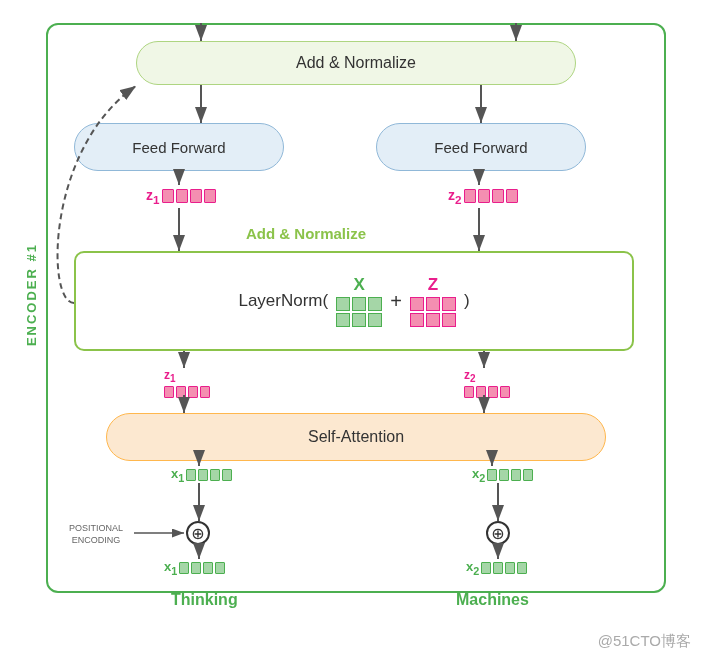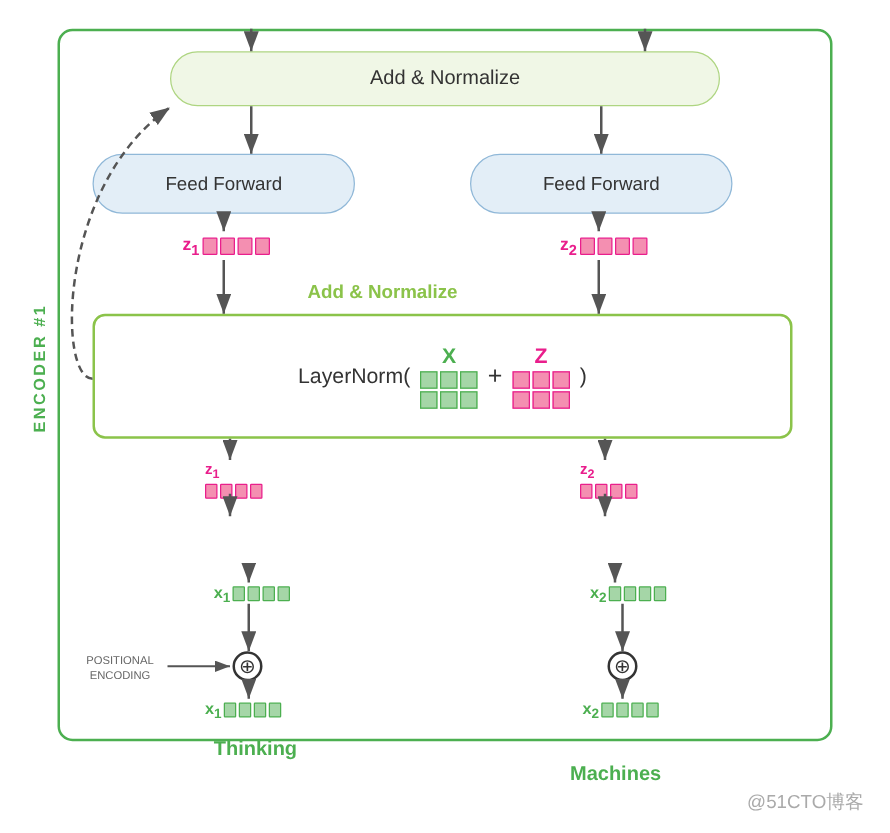--- a/index.html
+++ b/index.html
@@ -313,20 +313,23 @@
   <div class="pos-element" style="left:448px; top:355px; display:flex; flex-direction:column; align-items:flex-start; gap:2px;">
     <span style="font-size:12px;color:#e91e8c;font-weight:bold;">z<sub>2</sub></span>
     <div class="pink-blocks">
       <div class="pink-block-small"></div>
       <div class="pink-block-small"></div>
       <div class="pink-block-small"></div>
       <div class="pink-block-small"></div>
     </div>
   </div>
 
+  <div class="self-attention-box">
+    <span>Self-Attention</span>
+  </div>
 
   <div class="pos-element" style="left:155px; top:453px; display:flex; align-items:center; gap:2px;">
     <span style="font-size:13px;color:#4caf50;font-weight:bold;">x<sub>1</sub></span>
     <div class="z-block-row">
       <div class="green-block-small"></div>
       <div class="green-block-small"></div>
       <div class="green-block-small"></div>
       <div class="green-block-small"></div>
     </div>
   </div>
@@ -370,21 +373,21 @@
       <div class="green-block-small"></div>
       <div class="green-block-small"></div>
       <div class="green-block-small"></div>
     </div>
   </div>
 
   <div class="pos-element" style="left:140px; top:578px;margin-left:15px;">
     <span style="font-size:16px;color:#4caf50;font-weight:bold;">Thinking</span>
   </div>
 
-  <div class="pos-element" style="left:440px; top:578px;margin-top:20px;">
+  <div class="pos-element" style="left:440px; top:578px;">
     <span style="font-size:16px;color:#4caf50;font-weight:bold;">Machines</span>
   </div>
 
   <div class="pos-element" style="right:5px; bottom:2px; font-size:15px; color:#aaa;">@51CTO博客</div>
 
   <svg class="arrows-svg">
 
     <defs>
       <marker id="arrowhead" markerWidth="8" markerHeight="6" refX="8" refY="3" orient="auto">
         <polygon points="0 0, 8 3, 0 6" fill="#555"></polygon>

